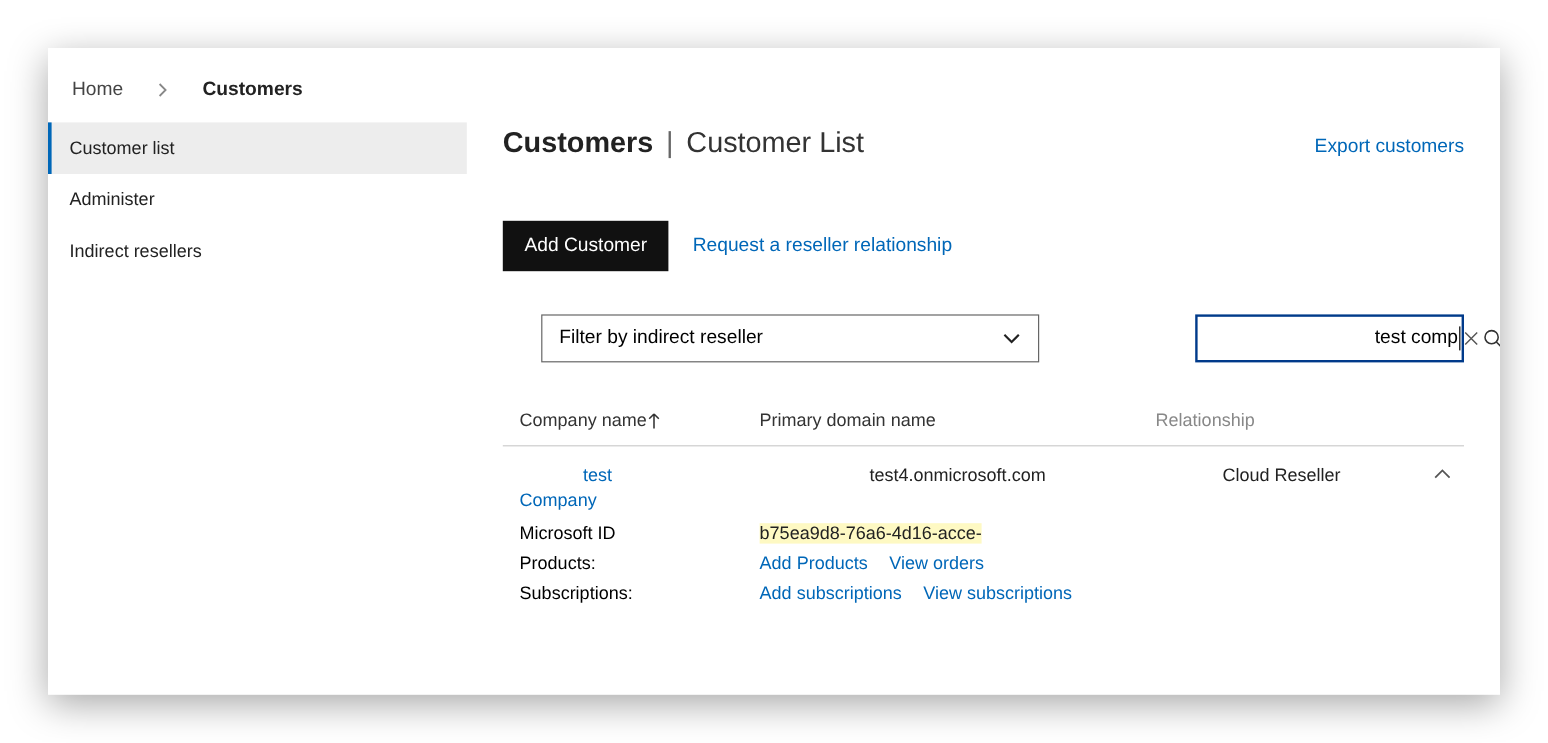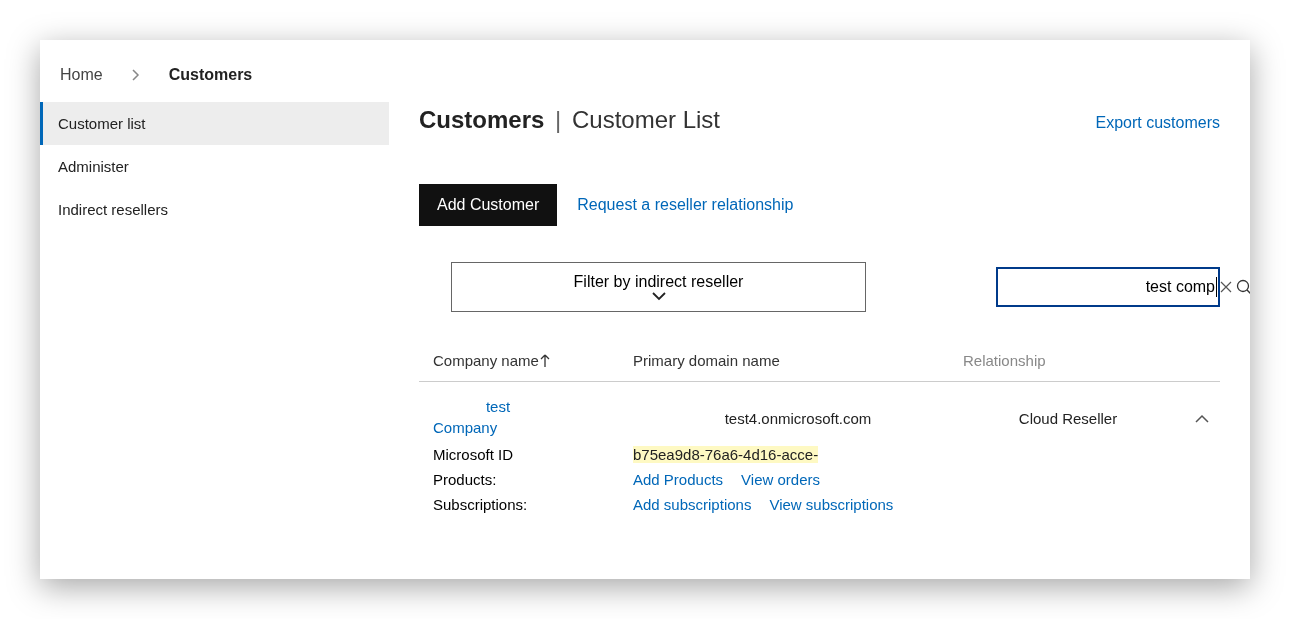--- a/index.html
+++ b/index.html
@@ -72,21 +72,20 @@
   .dropdown {
     width: 415px;
     border: 1px solid #666;
     padding: 10px 14px;
     display: flex;
     justify-content: space-between;
     align-items: center;
     font-size: 16px;
     cursor: pointer;
     margin-left: 32px;
-    flex-direction: column;
   }
   .searchbox {
     width: 224px;
     border: 2px solid #003a8a;
     display: flex;
     align-items: center;
     padding: 8px 10px;
     gap: 1px;
     margin-left: auto;
   }
@@ -107,21 +106,21 @@
     border-bottom: 1px solid #ccc;
     font-size: 15px;
     color: #333;
   }
   .th-company { width: 200px; display: flex; align-items: center; gap: 0; }
   .th-domain { width: 330px; }
   .th-rel { width: 160px; color: #888; }
   .table-row {
     display: flex;
     padding: 14px 0 0 14px;
-    align-items: center;
+    align-items: flex-start;
   }
   .td-company { width: 200px; color: #0067b8; font-size: 15px; line-height: 1.4; cursor: pointer; }
   .td-company .l1 { display:block; text-align: center; width: 130px; }
   .td-domain { width: 330px; font-size: 15px; color: #222; padding-top: 2px; text-align: center; }
   .td-rel { width: 210px; font-size: 15px; color: #222; padding-top: 2px; text-align: center; }
   .td-expand { flex: 1; display: flex; justify-content: flex-end; padding-right: 10px; padding-top: 4px; cursor: pointer; }
   .detail-row {
     display: flex;
     padding: 8px 0 0 14px;
     font-size: 15px;

